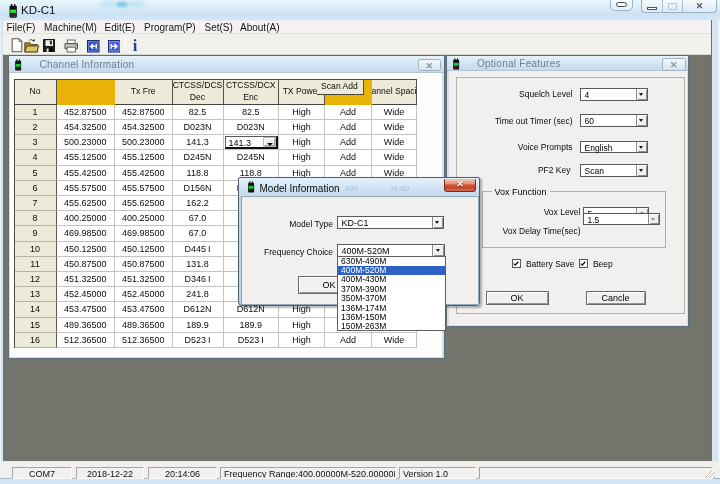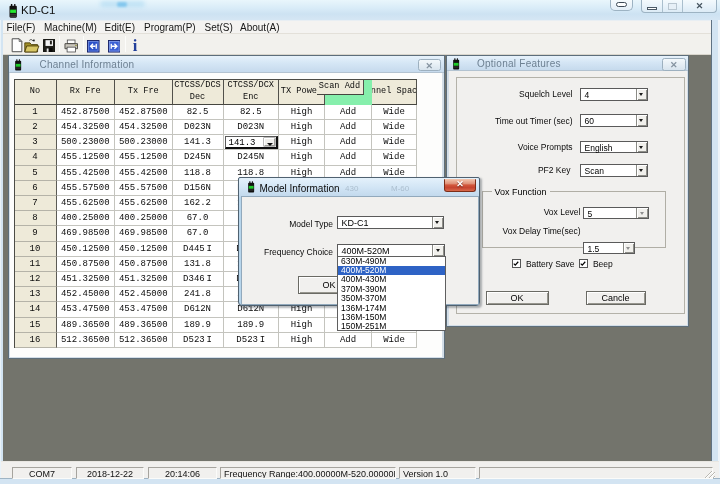--- a/index.html
+++ b/index.html
@@ -46,21 +46,21 @@
 .cw .cls { position:absolute; width:23.5px; height:12.5px; background:linear-gradient(#f3f8fb,#d8e4ee);
   border:1px solid #9db0bf; border-radius:2.5px; color:#8694a1; font-size:9px; font-weight:700;
   text-align:center; line-height:12px; }
 
 
 #chanw { left:7.5px; top:55px; width:437px; height:304px; }
 #chanw .body { position:absolute; left:1.5px; top:17px; right:1.5px; bottom:1.5px; background:#fdfdfc; }
 
 
 .tbl { position:absolute; left:3.5px; top:5.5px; width:403.5px; height:269.5px;
-  background:#86efac; border:1px solid #4c4c46;font-family:Liberation Mono, monospace; }
+  background:#eab308; border:1px solid #4c4c46; }
 .hc,.nc,.dc { position:absolute; font-size:9px; color:#0c0c0c; text-align:center; overflow:hidden; white-space:nowrap; }
 .hc { font-size:8.6px; background:#eeead9; border-right:1px solid #52514b; border-bottom:1px solid #45453f; line-height:11.5px;
   display:flex; align-items:center; justify-content:center; }
 .nc { background:#eeead9; border-right:1px solid #5c5b55; border-bottom:1px solid #b5b3a8; line-height:15px; }
 .dc { background:#fff; border-right:1px solid #c4c4be; border-bottom:1px solid #c4c4be; line-height:15px; }
 .gcombo { position:absolute; background:#fff; border:1px solid #5a5a5a; border-right:2px solid #0e0e0e; border-bottom:2px solid #0e0e0e; z-index:3; }
 .gcombo span { position:absolute; left:3px; top:0.5px; font-size:9px; }
 .gcombo .gbtn { position:absolute; right:1px; top:1px; bottom:1px; width:11px; background:#f0efec;
   border:1px solid #9c9c97; border-top-color:#fff; border-left-color:#fff; box-shadow:0 0 0 0.5px #777; }
 .gcombo .gbtn b { position:absolute; left:2.4px; top:3.6px; width:0; height:0; border:3px solid transparent; border-top:3.6px solid #111; }
@@ -207,21 +207,20 @@
           <rect x="2" y="2.5" width="10.5" height="17" rx="1.5" fill="#111"></rect>
           <rect x="3" y="8" width="8.5" height="5" fill="#1ecb2a"></rect>
           <rect x="3" y="14.5" width="8.5" height="1.6" fill="#3a3a3a"></rect>
         </svg>
       <div class="txt">Channel Information</div>
       <div class="cls" style="right:2.5px;top:2.5px">✕</div>
     </div>
     <div class="body">
 <div class="tbl">
 <div class="hc" style="left:0px;top:0;width:42px;height:25.4px">No</div>
-<div class="hc" style="left:42px;top:0;width:58.5px;height:25.4px">Rx Fre</div>
 <div class="hc" style="left:100.5px;top:0;width:57.5px;height:25.4px">Tx Fre</div>
 <div class="hc" style="left:158.0px;top:0;width:51px;height:25.4px">CTCSS/DCS<br>Dec</div>
 <div class="hc" style="left:209.0px;top:0;width:55.5px;height:25.4px">CTCSS/DCX<br>Enc</div>
 <div class="hc" style="left:264.5px;top:0;width:46px;height:25.4px">TX Power</div>
 <div class="hc" style="left:302px;top:0;width:47px;height:15px">Scan Add</div>
 <div class="hc" style="left:357.5px;top:0;width:45px;height:25.4px">annel Spaci</div>
 <div class="nc" style="left:0px;top:25.4px;width:42px;height:15.19px">1</div>
 <div class="dc" style="left:42px;top:25.4px;width:58.5px;height:15.19px">452.87500</div>
 <div class="dc" style="left:100.5px;top:25.4px;width:57.5px;height:15.19px">452.87500</div>
 <div class="dc" style="left:158.0px;top:25.4px;width:51px;height:15.19px">82.5</div>
@@ -404,21 +403,21 @@
       <div class="grp" style="left:33px;top:120px;width:184px;height:56.5px">
         <div class="cap">Vox Function</div>
         <div class="rlbl" style="right:84px;top:15.3px">Vox Level</div>
         <div class="combo" style="left:100.5px;top:15.1px;width:65.5px;height:12px">
             <span>5</span>
             <i class="cb dis">
               <b></b>
             </i>
           </div>
         <div class="rlbl" style="right:84px;top:33.6px">Vox Delay Time(sec)</div>
-        <div class="combo" style="left:100.5px;top:50px;width:52px;height:12px">
+        <div class="combo" style="left:100.5px;top:21px;width:77px;height:12px">
             <span>1.5</span>
             <i class="cb dis">
               <b></b>
             </i>
           </div>
       </div>
       <div class="chk" style="left:63.3px;top:188.4px">
           <svg viewBox="0 0 8 8">
             <path d="M1 3.5L3 5.5L7 1" stroke="#000" stroke-width="1.6" fill="none"></path>
           </svg>
@@ -471,21 +470,21 @@
   </div>
 
   <div id="ddl" class="abs">
 <div class="li">630M-490M</div>
 <div class="li sel">400M-520M</div>
 <div class="li">400M-430M</div>
 <div class="li">370M-390M</div>
 <div class="li">350M-370M</div>
 <div class="li">136M-174M</div>
 <div class="li">136M-150M</div>
-<div class="li">150M-251M</div>
+<div class="li">150M-263M</div>
   </div>
 
   <div id="status" class="abs">
     <div class="scell" style="left:11px;width:60px;text-align:center">COM7</div>
     <div class="scell" style="left:75px;width:68px;text-align:center">2018-12-22</div>
     <div class="scell" style="left:147px;width:69px;text-align:center">20:14:06</div>
     <div class="scell" style="left:219px;width:176px;padding-left:3px">Frequency Range:400.00000M-520.00000M</div>
     <div class="scell" style="left:398px;width:77px;padding-left:3px">Version 1.0</div>
     <div class="scell" style="left:478px;width:234px"></div>
     <div class="grip"></div>

